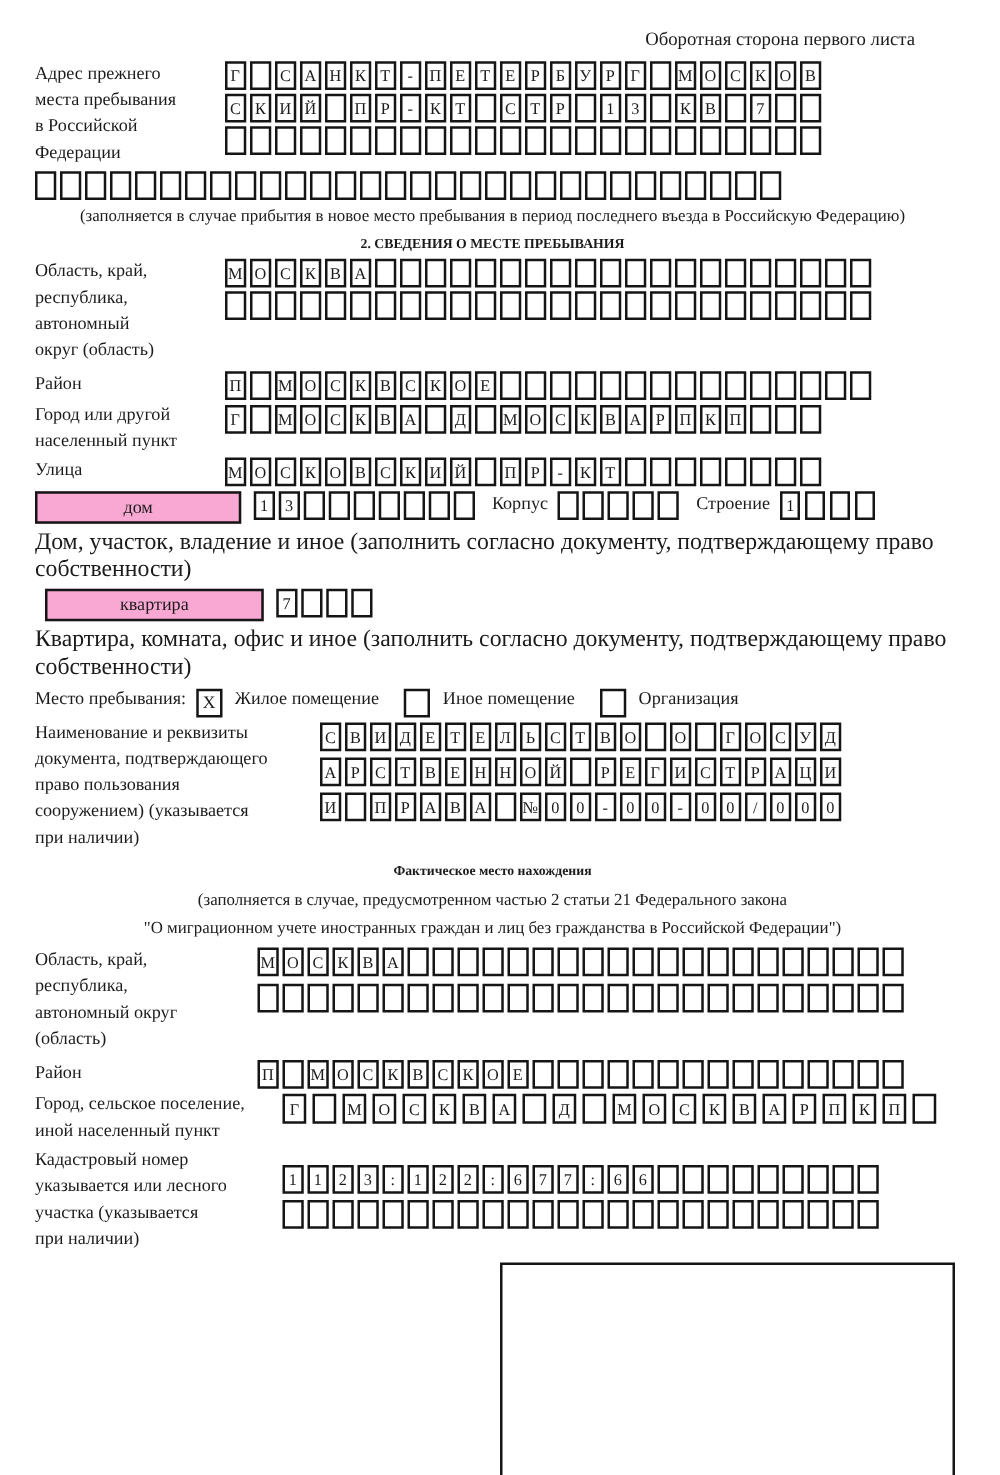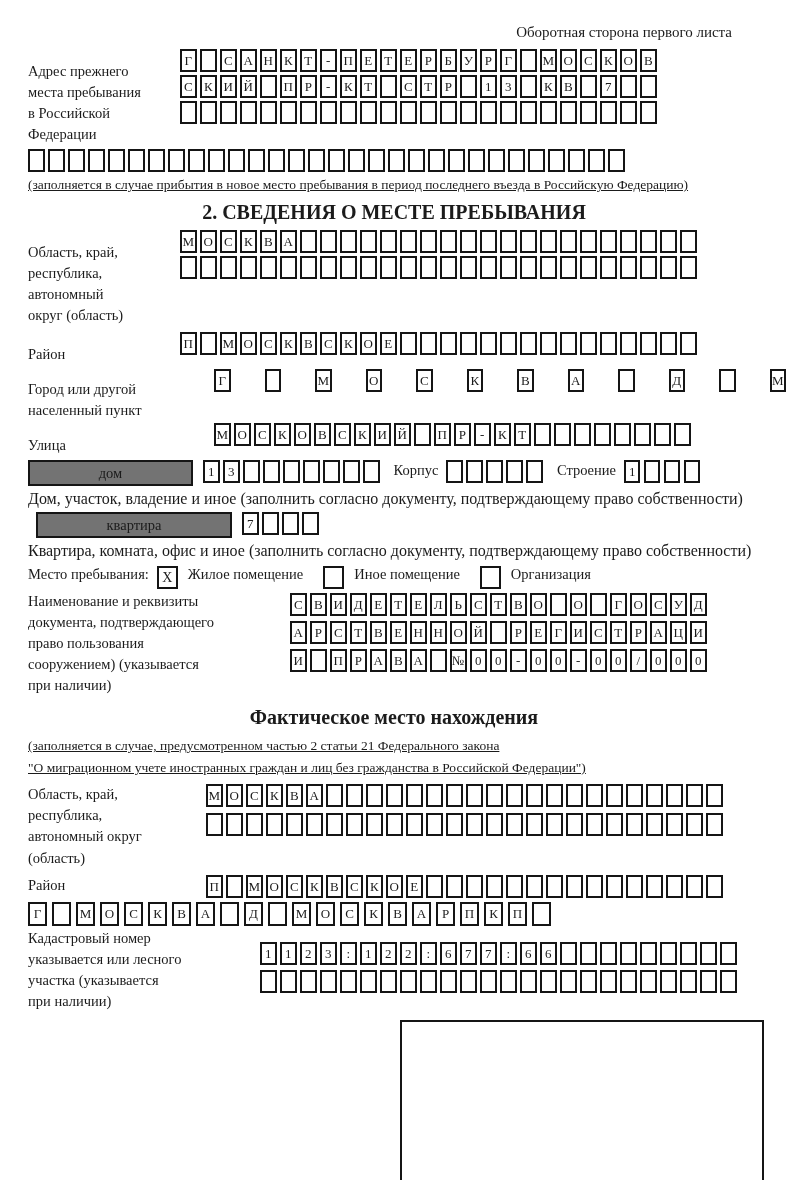--- a/index.html
+++ b/index.html
@@ -7,58 +7,58 @@
   body {
     font-family:"Liberation Serif","DejaVu Serif",serif;
     color:#1b1b1b; width:800px; height:1180px; overflow:hidden;
     position:relative; font-size:14.5px;
   }
   .page { padding:10px 40px 0 28px; }
   .hdr-note { text-align:right; padding-right:28px; margin-top:14px; font-size:15px; }
 
   .frow { display:flex; align-items:flex-start; }
   .flabel { flex-shrink:0; line-height:1.45; }
-  .w150 { width:152px;margin-top:12px; }
+  .w150 { width:152px; }
   .w178 { width:178px; }
   .w198 { width:198px; }
 
   .cells { display:flex; gap:3.5px; flex-wrap:nowrap; }
   .cellrows { display:flex; flex-direction:column; gap:3px; }
   .cell {
     width:16.5px; height:23px; border:2px solid #151515;
     display:inline-flex; align-items:center; justify-content:center;
     font-size:13px; line-height:1; flex-shrink:0; background:#fff;
   }
   .cells.big .cell { width:19px; height:24px; }
   .cells.big { gap:5px; }
 
-  .note-c { text-align:left; font-size:13.5px; margin-top:5px;text-decoration:underline; }
-  .note-l { font-size:16px; margin-top:4px; margin-bottom:4px; }
-  .sec-title { text-align:center; font-weight:bold; font-size:20px; margin:8px 0 6px 0; }
+  .note-c { text-align:center; font-size:13.5px; margin-top:5px; }
+  .note-l { font-size:19px; margin-top:4px; margin-bottom:4px; }
+  .sec-title { text-align:center; font-weight:bold; font-size:11px; margin:8px 0 6px 0; }
 
   .widebox {
     border:2px solid #151515; height:26px; display:flex;
-    align-items:center; justify-content:center; flex-shrink:0; background:#737373;
+    align-items:center; justify-content:center; flex-shrink:0; background:#f9a8d4;
   }
   .dom-box { width:165px; }
-  .kv-box  { width:196px; }
+  .kv-box  { width:175px; }
   .inline-lab { padding:2px 8px 0 14px; white-space:nowrap; }
 
   .chk {
     width:21px; height:23px; border:2px solid #151515; flex-shrink:0;
     display:inline-flex; align-items:center; justify-content:center; font-size:14px;
   }
   .mesto-row { display:flex; margin-top:6px; }
   .mesto-row .optlab { padding:0 10px; }
 
   .stamp-box {
     border:2px solid #151515; width:364px; height:172px;
     margin-left:372px; margin-top:8px; background:#fff;
   }
-  .mt2{margin-top:2px;gap:34px;} .mt4{margin-top:4px;} .mt6{margin-top:6px;} .mt8{margin-top:8px;}
+  .mt2{margin-top:2px;} .mt4{margin-top:4px;} .mt6{margin-top:6px;} .mt8{margin-top:8px;}
   .gap8{width:8px;flex-shrink:0;} .gap10{width:10px;flex-shrink:0;}
 </style>
 </head>
 <body>
 
 <div class="page">
 
   <div class="hdr-note">Оборотная сторона первого листа</div>
 
   <div class="frow mt8">
@@ -585,20 +585,24 @@
         <span class="cell"></span>
         <span class="cell"></span>
         <span class="cell"></span>
         <span class="cell"></span>
         <span class="cell"></span>
         <span class="cell"></span>
       </div>
   </div>
 
   <div class="frow mt2">
+    <div class="flabel w198">
+        <div>Город, сельское поселение,</div>
+        <div>иной населенный пункт</div>
+      </div>
     <div class="cells big mt2">
         <span class="cell">Г</span>
         <span class="cell"></span>
         <span class="cell">М</span>
         <span class="cell">О</span>
         <span class="cell">С</span>
         <span class="cell">К</span>
         <span class="cell">В</span>
         <span class="cell">А</span>
         <span class="cell"></span>

